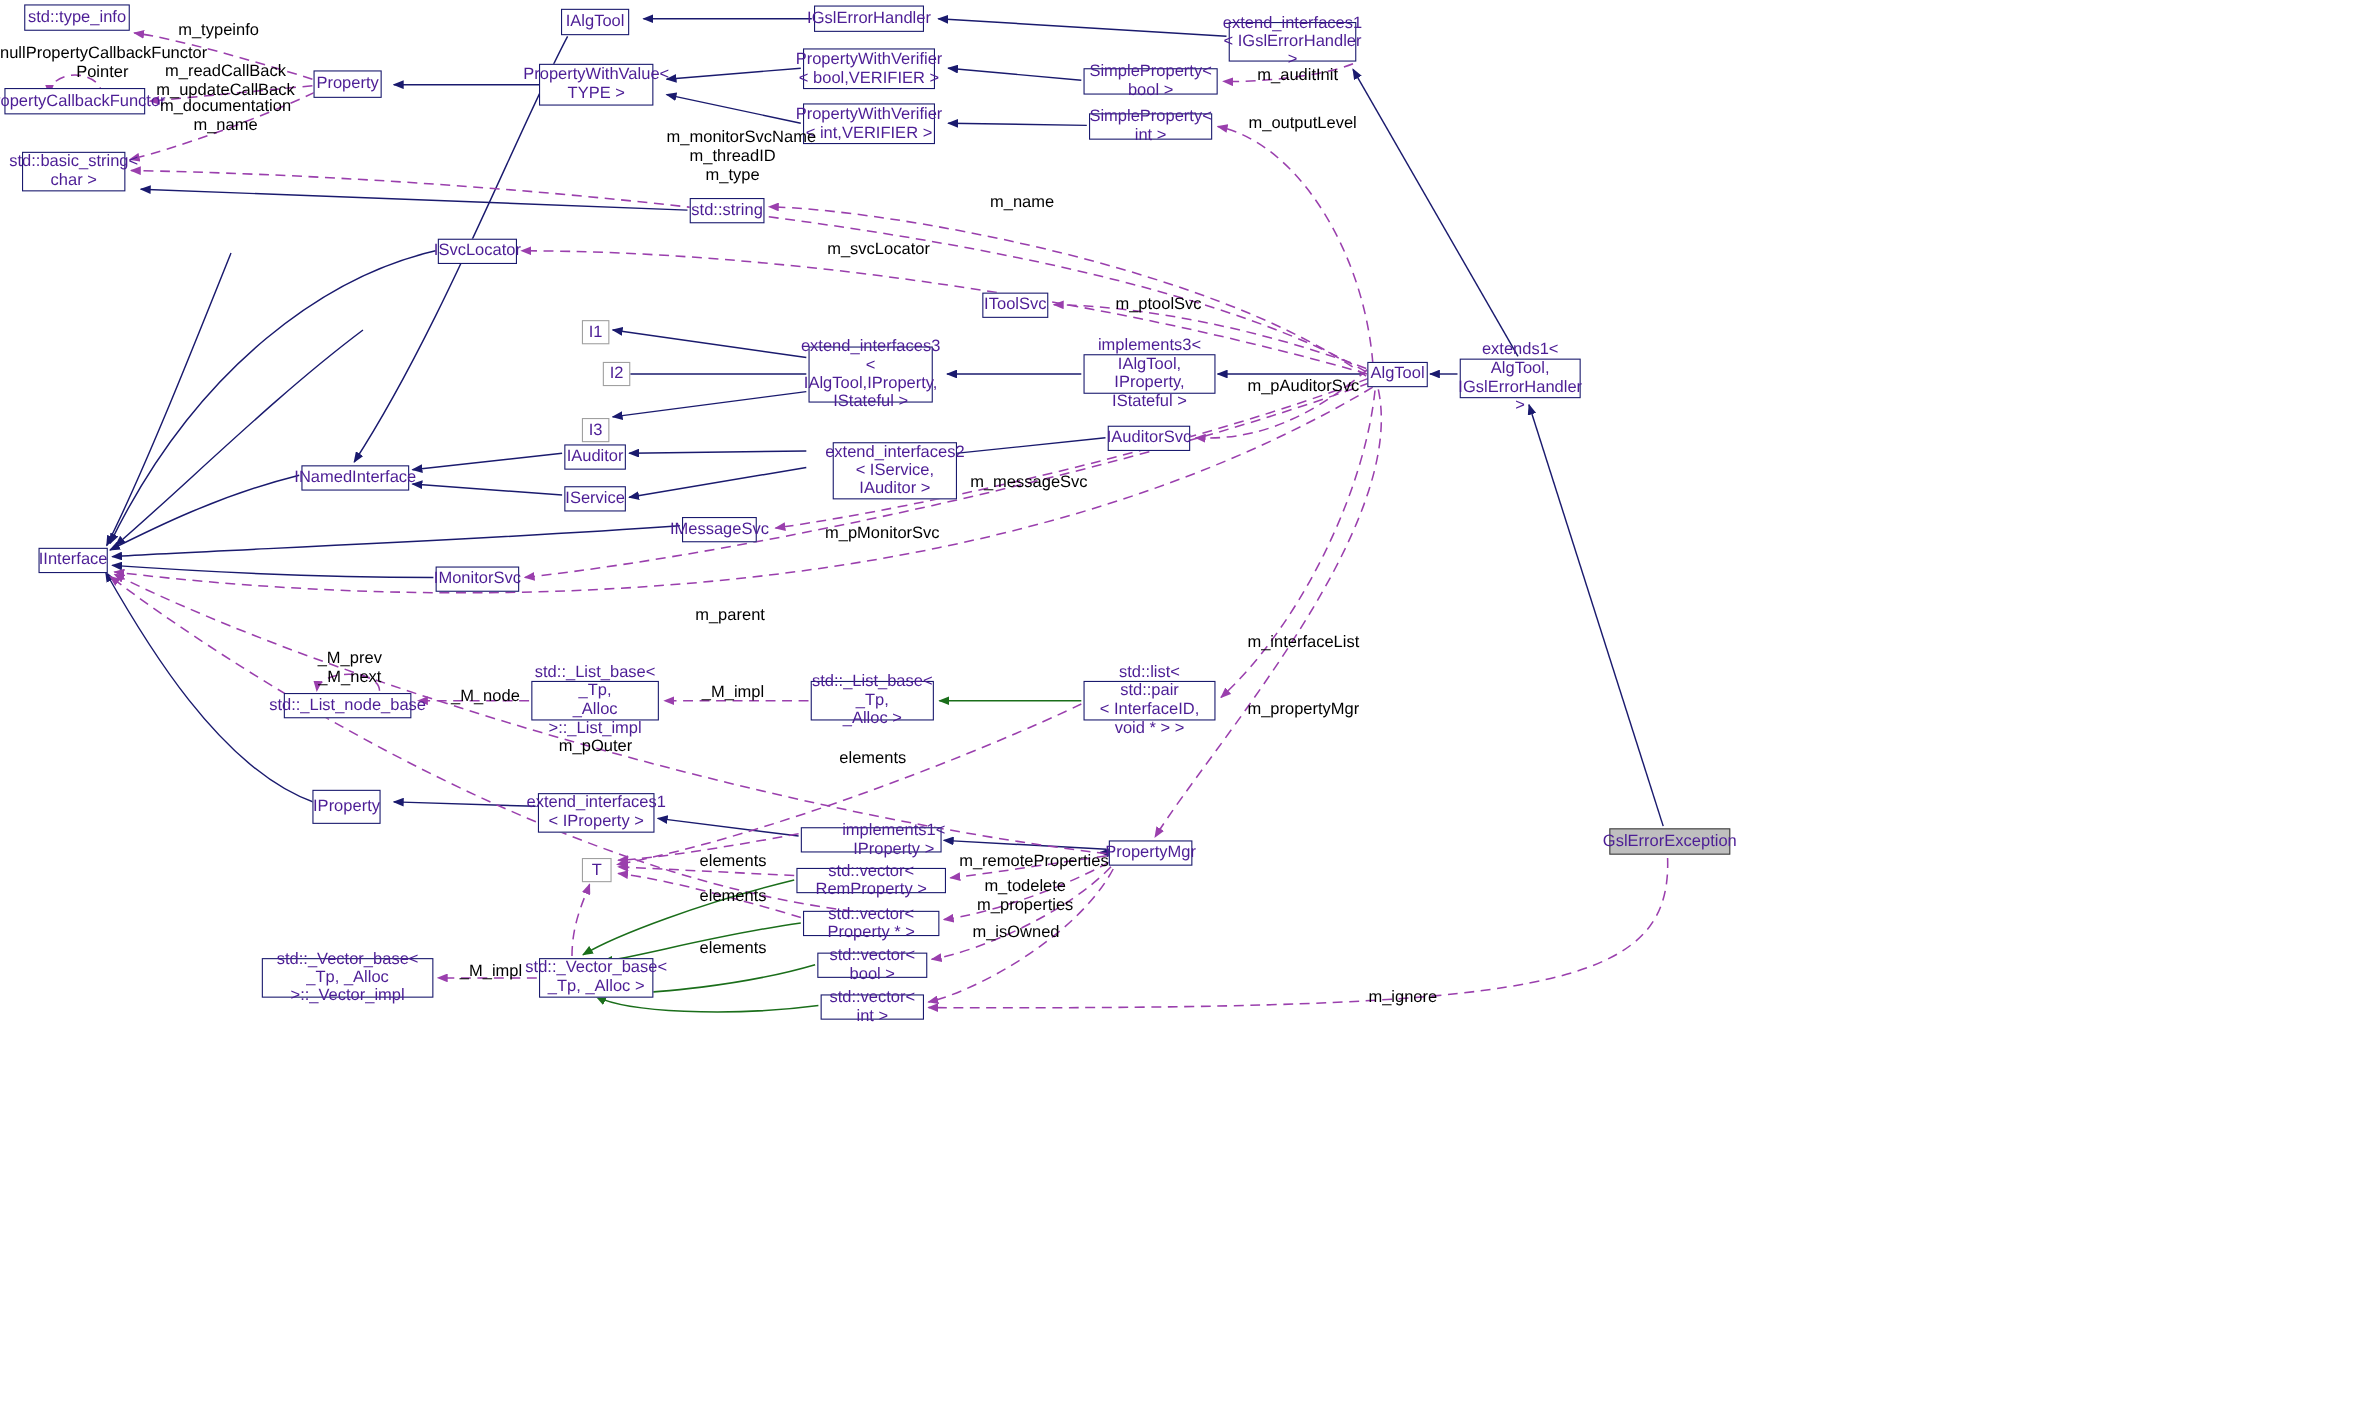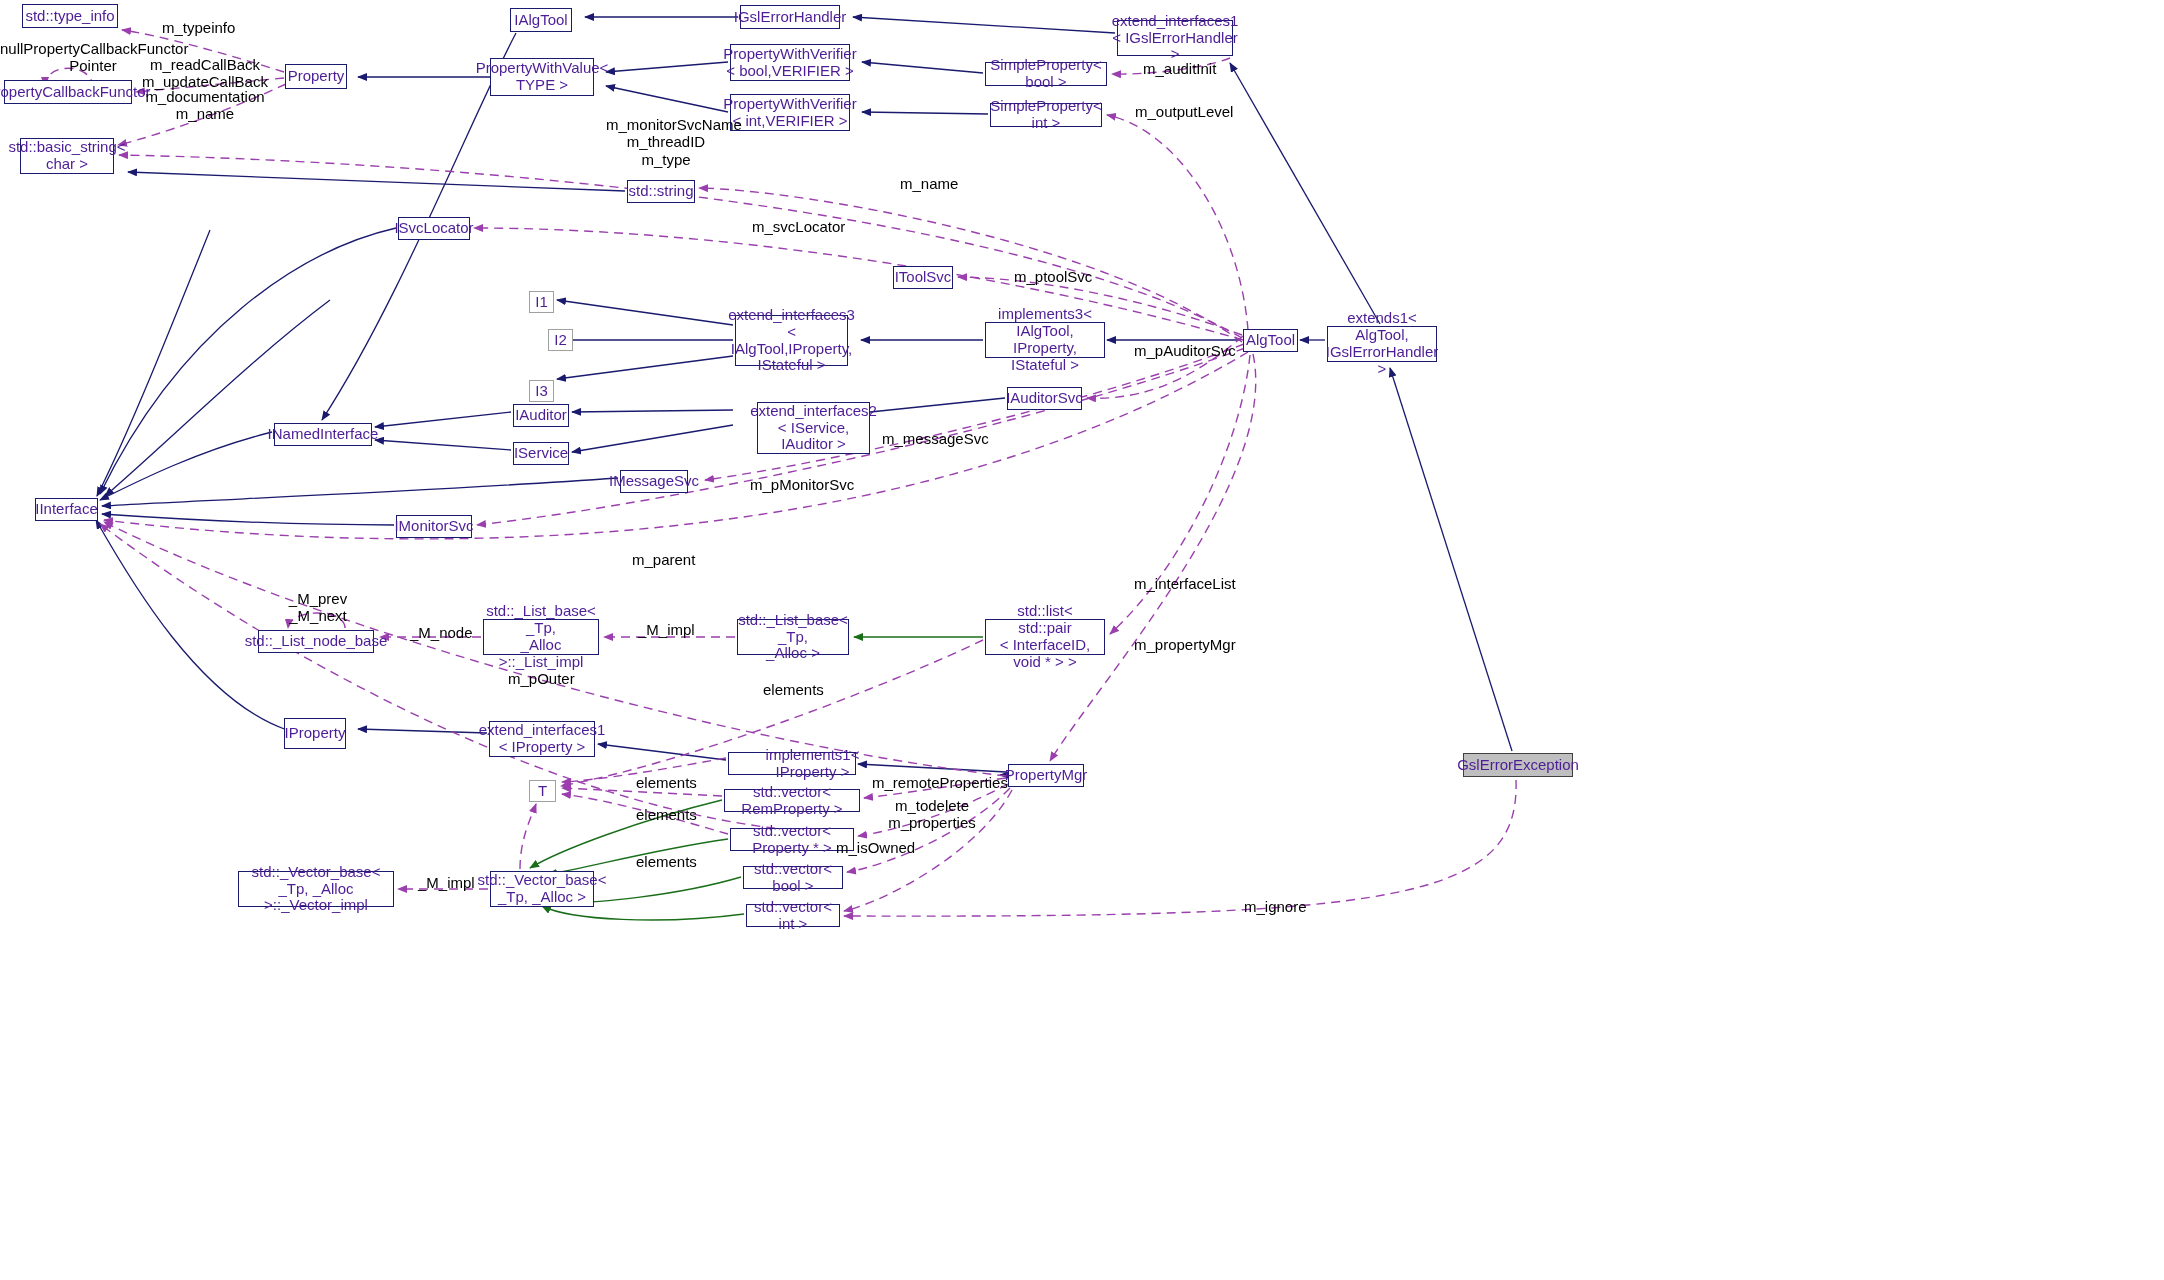--- a/index.html
+++ b/index.html
@@ -305,17 +305,17 @@
   <div class="edge-label" style="left:410px;top:624px;">_M_node</div>
   <div class="edge-label" style="left:638px;top:621px;">_M_impl</div>
   <div class="edge-label" style="left:508px;top:670px;">m_pOuter</div>
   <div class="edge-label" style="left:763px;top:681px;">elements</div>
   <div class="edge-label" style="left:636px;top:774px;">elements</div>
   <div class="edge-label" style="left:636px;top:806px;">elements</div>
   <div class="edge-label" style="left:636px;top:853px;">elements</div>
   <div class="edge-label" style="left:872px;top:774px;">m_remoteProperties</div>
   <div class="edge-label" style="left:882px;top:797px;width:100px;">m_todelete
 m_properties</div>
-  <div class="edge-label" style="left:836px;top:839px;">m_isOwned</div>
+  <div class="edge-label" style="left:884px;top:839px;">m_isOwned</div>
   <div class="edge-label" style="left:418px;top:874px;">_M_impl</div>
   <div class="edge-label" style="left:1244px;top:898px;">m_ignore</div>
 
 </div>
 
 </body></html>

